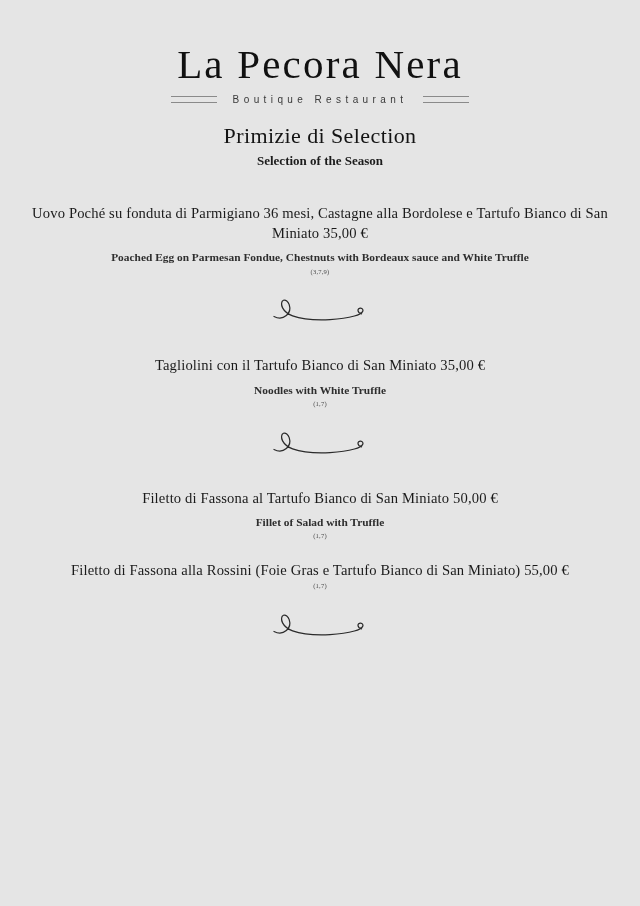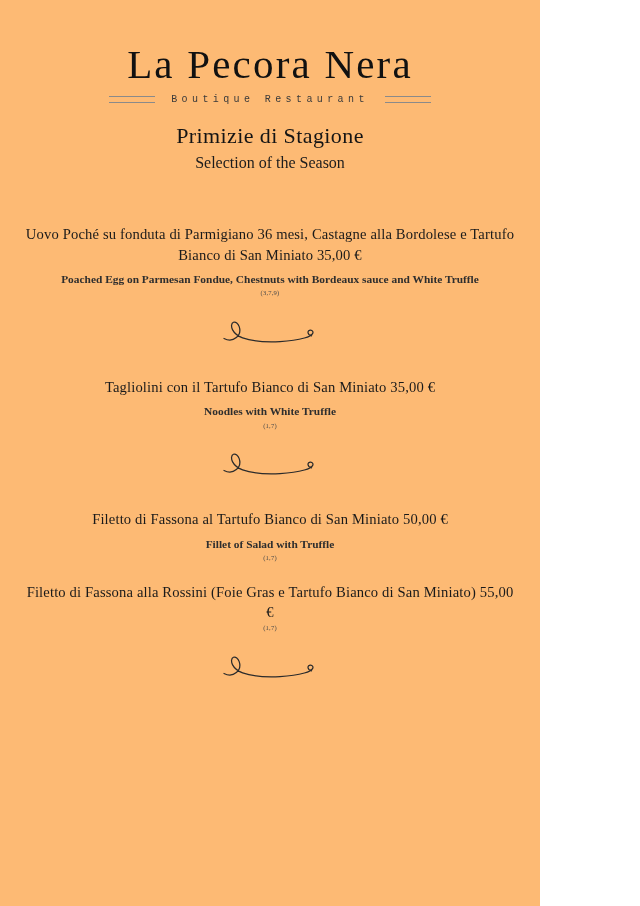--- a/index.html
+++ b/index.html
@@ -9,25 +9,25 @@
   }
   body {
     width: 640px;
     height: 906px;
     font-family: "Liberation Serif", serif;
     color: #1a1a1a;
     -webkit-font-smoothing: antialiased;
   }
 
   .page {
-    width: 540px;
+    width: 640px;
     height: 906px;
     box-sizing: border-box;
     padding: 0 20px;
-    background: #fdba74;
+    background: #e5e5e5;
     position: relative;
   }
 
   
   .masthead {
     text-align: center;
     padding-top: 44px;
   }
   .brand-name {
     font-family: "Liberation Serif", serif;
@@ -47,50 +47,50 @@
     margin-top: 9px;
   }
   .rule-mark {
     width: 46px;
     height: 5px;
     border-top: 1px solid #8a8a8a;
     border-bottom: 1px solid #8a8a8a;
     flex: none;
   }
   .brand-tagline {
-    font-family: Liberation Mono, monospace;
+    font-family: Liberation Sans, sans-serif;
     font-size: 10px;
     font-weight: 400;
     letter-spacing: 4.4px;
     color: #3a3a3a;
     white-space: nowrap;
   }
 
   
   .menu-title {
     text-align: center;
     font-size: 22px;
     font-weight: 400;
     letter-spacing: 0.4px;
     color: #141414;
     margin: 18px 0 0 0;
     line-height: 1.15;
   }
   .menu-subtitle {
     text-align: center;
-    font-size: 16px;
-    font-weight: 400;
+    font-size: 13px;
+    font-weight: 700;
     color: #1c1c1c;
     margin: 5px 0 0 0;
     line-height: 1.2;
   }
 
   
   .sections {
-    margin-top: 52px;
+    margin-top: 34px;
   }
   .dish {
     text-align: center;
     margin-bottom: 20px;
   }
   .dish:last-child {
     margin-bottom: 0;
   }
   .dish-name {
     font-size: 14.6px;
@@ -135,21 +135,21 @@
 
   <div class="masthead">
     <div class="brand-name">La Pecora Nera</div>
     <div class="brand-sub-row">
       <span class="rule-mark"></span>
       <span class="brand-tagline">Boutique Restaurant</span>
       <span class="rule-mark"></span>
     </div>
   </div>
 
-  <h1 class="menu-title">Primizie di Stagione</h1>
+  <h1 class="menu-title">Primizie di Selection</h1>
   <h2 class="menu-subtitle">Selection of the Season</h2>
 
   <div class="sections" id="sections-root">
       <div class="section">
   <div class="dish">
     <p class="dish-name">Uovo Poché su fonduta di Parmigiano 36 mesi, Castagne alla Bordolese e Tartufo Bianco di San Miniato 35,00 €</p>
     <p class="dish-desc">Poached Egg on Parmesan Fondue, Chestnuts with Bordeaux sauce and White Truffle</p>
     <p class="dish-allergens">(3,7,9)</p>
   </div>
 

